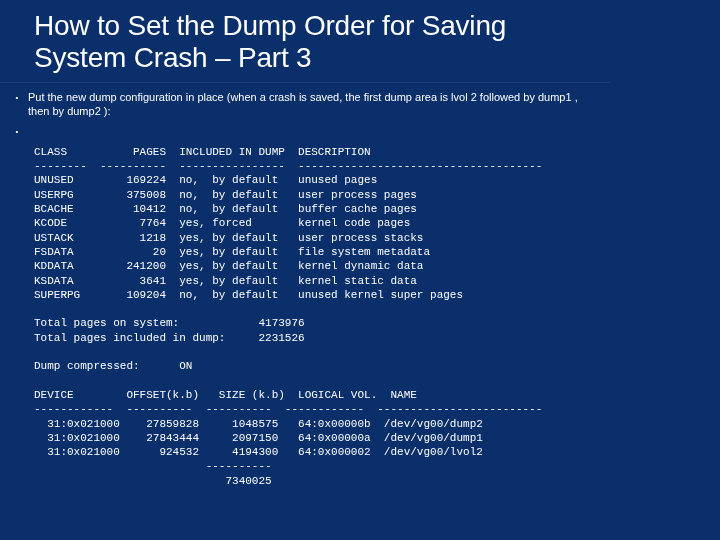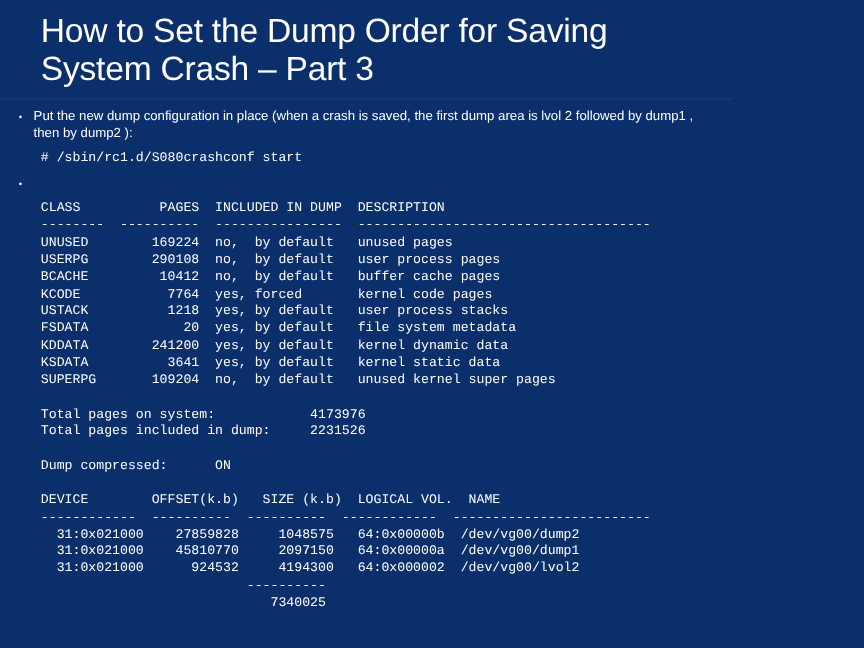--- a/index.html
+++ b/index.html
@@ -76,45 +76,44 @@
   <div class="title-block">
     <div class="title">How to Set the Dump Order for Saving System Crash – Part 3</div>
   </div>
 
   <div class="content">
 
     <div class="bullet-row">
       <div class="bullet-dot">•</div>
       <div class="bullet-text">Put the new dump configuration in place (when a crash is saved, the first dump area is lvol 2 followed by dump1 , then by dump2 ):</div>
     </div>
-    <div class="code-block"># /sbin/rc1.d/S080crashconf start</div>
 
     <div class="bullet-row">
       <div class="bullet-dot">•</div>
     </div>
 
     <div class="mono-table"><span>CLASS          PAGES  INCLUDED IN DUMP  DESCRIPTION</span>
 <span>--------  ----------  ----------------  -------------------------------------</span>
 <span>UNUSED        169224  no,  by default   unused pages</span>
-<span>USERPG        290108  no,  by default   user process pages</span>
+<span>USERPG        375008  no,  by default   user process pages</span>
 <span>BCACHE         10412  no,  by default   buffer cache pages</span>
 <span>KCODE           7764  yes, forced       kernel code pages</span>
 <span>USTACK          1218  yes, by default   user process stacks</span>
 <span>FSDATA            20  yes, by default   file system metadata</span>
 <span>KDDATA        241200  yes, by default   kernel dynamic data</span>
 <span>KSDATA          3641  yes, by default   kernel static data</span>
 <span>SUPERPG       109204  no,  by default   unused kernel super pages</span>
 
 <span>Total pages on system:            4173976</span>
 <span>Total pages included in dump:     2231526</span>
 
 <span>Dump compressed:      ON</span>
 
 <span>DEVICE        OFFSET(k.b)   SIZE (k.b)  LOGICAL VOL.  NAME</span>
 <span>------------  ----------  ----------  ------------  -------------------------</span>
 <span>  31:0x021000    27859828     1048575   64:0x00000b  /dev/vg00/dump2</span>
-<span>  31:0x021000    45810770     2097150   64:0x00000a  /dev/vg00/dump1</span>
+<span>  31:0x021000    27843444     2097150   64:0x00000a  /dev/vg00/dump1</span>
 <span>  31:0x021000      924532     4194300   64:0x000002  /dev/vg00/lvol2</span>
 <span>                          ----------</span>
 <span>                             7340025</span></div>
 
   </div>
 </div>
 
 </body></html>

